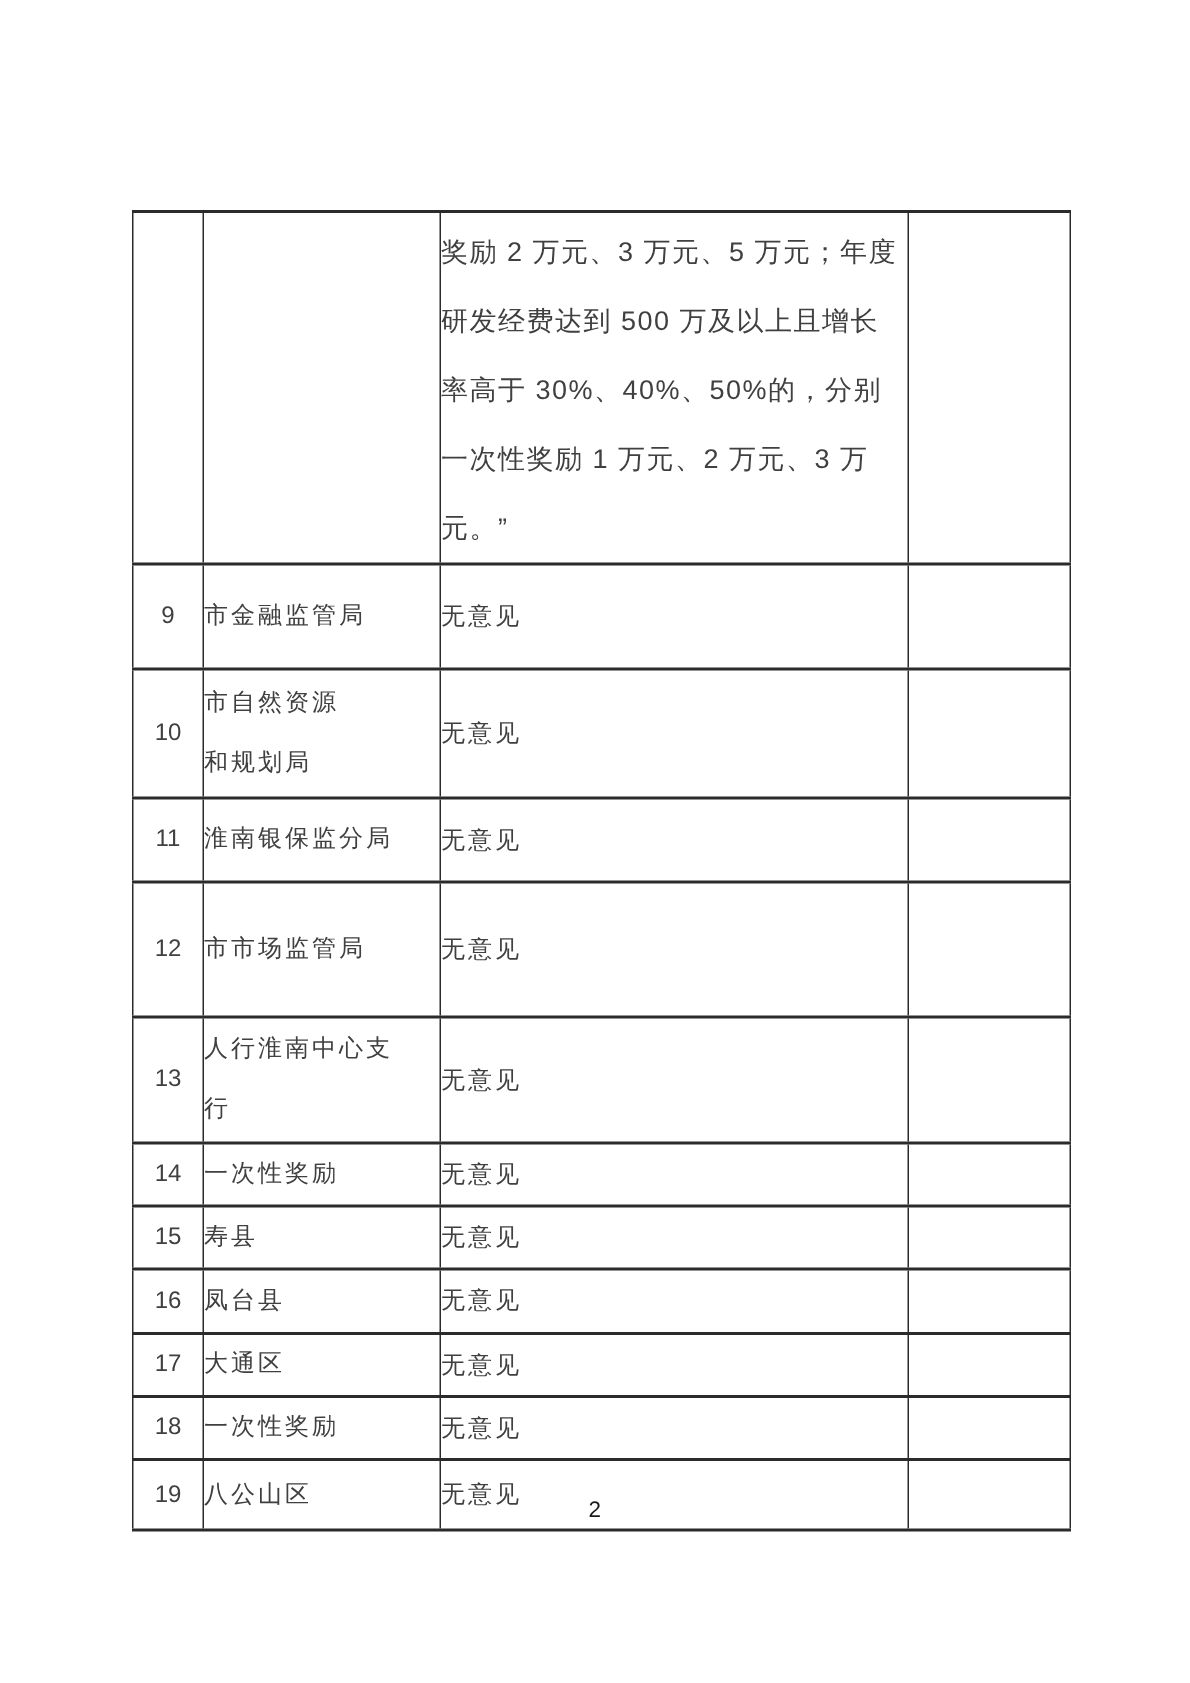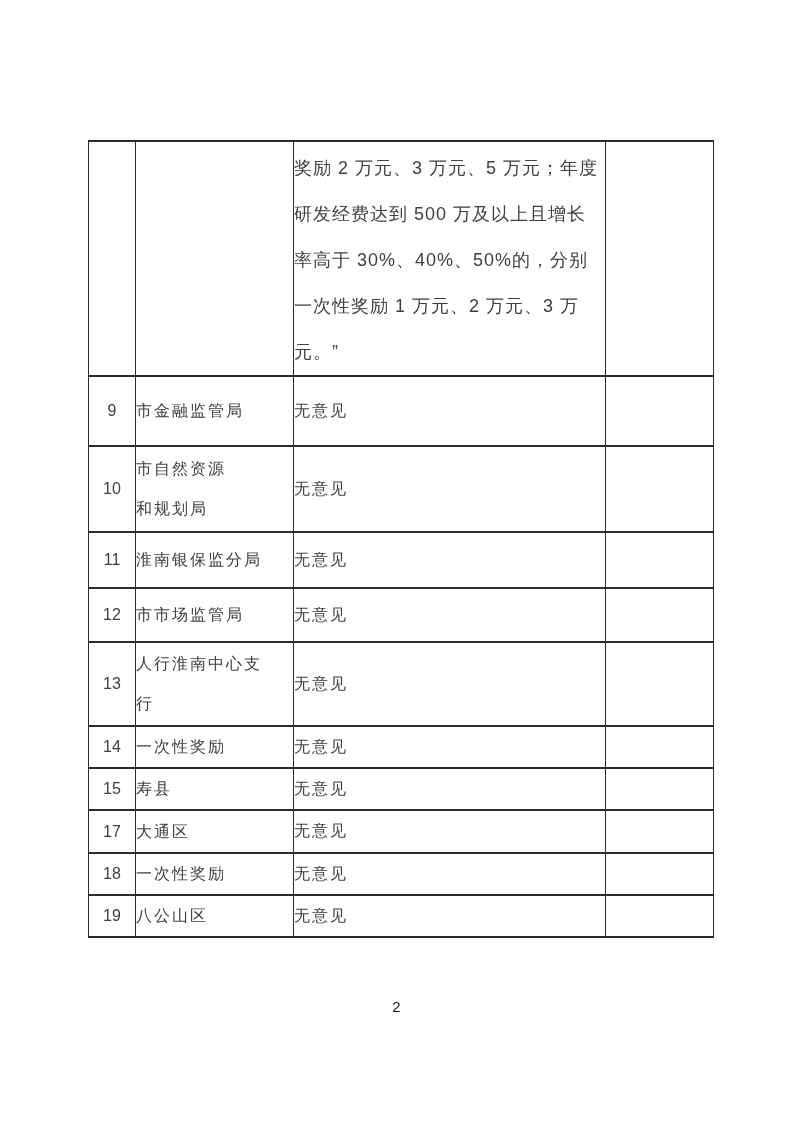--- a/index.html
+++ b/index.html
@@ -32,21 +32,21 @@
     color: #404040;
     font-size: 16px;
     padding: 0;
     overflow: hidden;
   }
   
   #tbody tr:nth-child(1)  { height: 188px; }
   #tbody tr:nth-child(2)  { height: 70px; }
   #tbody tr:nth-child(3)  { height: 86px; }
   #tbody tr:nth-child(4)  { height: 56px; }
-  #tbody tr:nth-child(5)  { height: 54px; }
+  #tbody tr:nth-child(5)  { height: 90px; }
   #tbody tr:nth-child(6)  { height: 84px; }
   #tbody tr:nth-child(7)  { height: 41px; }
   #tbody tr:nth-child(8)  { height: 42px; }
   #tbody tr:nth-child(9)  { height: 43px; }
   #tbody tr:nth-child(10) { height: 42px; }
   #tbody tr:nth-child(11) { height: 38px; }
   #tbody tr:nth-child(12) { height: 47px; }
 
   td.num {
     text-align: center;
@@ -149,20 +149,26 @@
       <td class="blank"></td>
     </tr>
 
     <tr>
       <td class="num">15</td>
       <td class="dept">寿县</td>
       <td class="opinion">无意见</td>
       <td class="blank"></td>
     </tr>
 
+    <tr>
+      <td class="num">16</td>
+      <td class="dept">凤台县</td>
+      <td class="opinion">无意见</td>
+      <td class="blank"></td>
+    </tr>
 
     <tr>
       <td class="num">17</td>
       <td class="dept">大通区</td>
       <td class="opinion">无意见</td>
       <td class="blank"></td>
     </tr>
 
     <tr>
       <td class="num">18</td>

